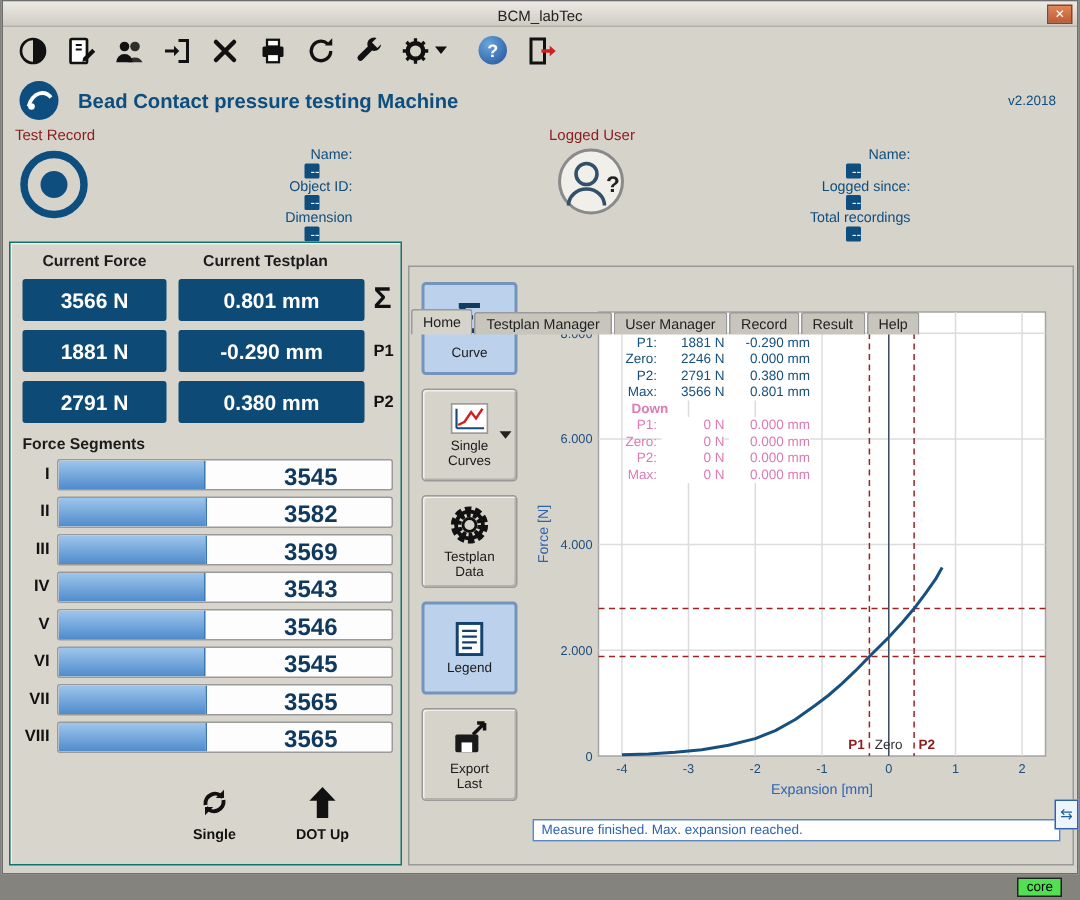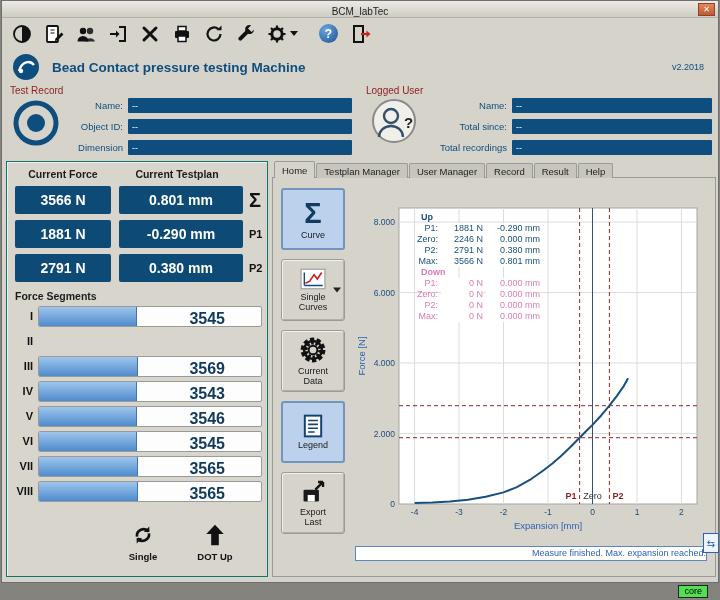--- a/index.html
+++ b/index.html
@@ -19,21 +19,21 @@
   .gap-l{margin-left:10px;}
   
   .appbar{display:flex;align-items:center;height:36px;padding:0 10px;}
   .app-title{color:#0e4e7e;font-weight:bold;font-size:13.5px;margin-left:12px;}
   .version{margin-left:auto;color:#0e4e7e;font-size:9px;margin-right:4px;}
   
   .inforow{position:relative;height:76px;}
   .group-label{position:absolute;font-size:10px;font-weight:normal;color:#8b1d1d;}
   .big-icon{position:absolute;}
   .fields{position:absolute;}
-  .frow{display:flex;align-items:center;margin-bottom:6px;height:15px;}
+  .frow{display:flex;align-items:center;margin-bottom:6px;height:15px;flex-direction:column;}
   .flabel{text-align:right;color:#0e4e7e;font-size:9.5px;padding-right:5px;}
   .tr-fields .flabel{width:64px;}
   .lu-fields .flabel{width:86px;}
   .fbox{flex:1;background:#0e4e7e;height:15px;color:#fff;font-size:9px;display:flex;align-items:center;padding-left:4px;border-radius:1px;}
   
   .left-panel{position:absolute;left:4px;top:160px;width:262px;height:416px;background:#d8d5cd;border:1px solid #0f766e;box-shadow:inset 1px 1px 0 #f2f0ec;}
   .colh{position:absolute;top:6px;font-size:10.5px;font-weight:bold;color:#1c1c1c;text-align:center;}
   .meas-rows{position:absolute;left:8px;top:24px;right:4px;}
   .meas-row{position:relative;height:28px;margin-bottom:6px;}
   .vbox{position:absolute;top:0;background:#0d4a75;color:#fff;font-weight:bold;font-size:14px;height:28px;display:flex;align-items:center;justify-content:center;border-radius:2px;}
@@ -46,40 +46,40 @@
   .seg-row{position:relative;height:21px;margin-bottom:4px;}
   .numeral{position:absolute;left:0;width:26px;text-align:right;font-weight:bold;font-size:11px;top:4px;color:#111;}
   .seg-box{position:absolute;left:31px;right:5px;top:0;height:21px;background:#fdfdfd;border:1px solid #9a9a9a;border-radius:2px;overflow:hidden;}
   .seg-bar{position:absolute;left:0;top:0;bottom:0;background:linear-gradient(#9ec6ec,#4f8bcc);border-right:1px solid #3d76b4;}
   .seg-val{position:absolute;right:36px;top:3px;font-weight:bold;font-size:16px;color:#10395e;}
   .panel-actions{position:absolute;left:0;top:352px;right:0;height:58px;}
   .act-btn{position:absolute;width:64px;height:56px;background:transparent;border:none;display:flex;flex-direction:column;align-items:center;justify-content:center;gap:4px;cursor:pointer;}
   .act-label{font-size:9.5px;font-weight:bold;color:#111;}
   
   .right-panel{position:absolute;left:270px;top:160px;width:444px;height:416px;}
-  .tabstrip{display:flex;height:17px;padding-left:2px;position:relative;z-index:2;}
+  .tabstrip{display:flex;height:17px;padding-left:2px;position:relative;z-index:2;margin-top:45px;}
   .tab{font-size:9.5px;color:#222;padding:2px 7px 0;background:#c8c5bd;border:1px solid #9a9a9a;border-bottom:none;border-radius:2px 2px 0 0;margin-right:1px;margin-top:2px;cursor:pointer;}
   .tab.active{background:#d6d3cb;margin-top:0;padding-top:3px;z-index:3;}
   .tab-content{position:absolute;left:0;top:16px;right:0;bottom:0;border:1px solid #9a9a9a;background:#d6d3cb;}
   .sidebtns{position:absolute;left:8px;top:10px;width:64px;}
   .sbtn{position:relative;width:64px;height:62px;margin-bottom:9px;background:#d6d3cb;border:1px solid #9a9a9a;border-radius:3px;display:flex;flex-direction:column;align-items:center;justify-content:center;gap:2px;box-shadow:inset 1px 1px 0 #f2f0ec,inset -1px -1px 0 #b3b0a8;cursor:pointer;}
   .sbtn.selected{background:#bcd2ec;border:2px solid #7395bd;box-shadow:none;}
   .sbtn .lbl{font-size:9px;color:#1a1a1a;text-align:center;line-height:10px;}
   .sigma{font-size:29px;font-weight:bold;color:#123c5f;line-height:30px;}
   .split-arrow{position:absolute;right:3px;top:50%;transform:translateY(-50%);width:0;height:0;border-left:4px solid transparent;border-right:4px solid transparent;border-top:5px solid #222;}
   .chart-wrap{position:absolute;left:82px;top:24px;width:352px;height:334px;}
   .chart-legend{position:absolute;left:56px;top:10px;font-size:9px;line-height:11px;}
   .leg-h{font-weight:bold;padding-left:10px;}
   .leg-row{display:flex;}
   .leg-l{width:27px;text-align:right;}
   .leg-f{width:42px;text-align:right;background:#fff;margin-left:3px;}
   .leg-e{width:54px;text-align:right;background:#fff;margin-left:3px;}
   .up{color:#17507e;}
   .down{color:#de7ab4;}
-  .statusbar{position:absolute;left:82px;top:368px;width:352px;height:15px;background:#fff;border:1px solid #5b87c5;color:#2e63b0;font-size:9px;line-height:13px;padding-left:5px;text-align:right;}
+  .statusbar{position:absolute;left:82px;top:368px;width:352px;height:15px;background:#fff;border:1px solid #5b87c5;color:#2e63b0;font-size:9px;line-height:13px;padding-left:5px;}
   
   .shortcut{position:absolute;right:1px;top:533px;width:16px;height:20px;background:#eef4fc;border:1px solid #2e63b0;display:flex;align-items:center;justify-content:center;font-size:10px;color:#1f5fa6;z-index:6;cursor:pointer;}
   .core-badge{position:absolute;right:12px;bottom:2px;background:#52e052;border:1px solid #222;font-size:9px;padding:0 5px;height:13px;line-height:11px;color:#000;z-index:6;cursor:pointer;}
 </style>
 </head>
 <body>
 
 <div class="window">
 
   <div class="titlebar">
@@ -195,21 +195,21 @@
         <circle cx="21" cy="19" r="7" fill="none" stroke="#33506b" stroke-width="2.4"></circle>
         <path d="M9 40a12 11 0 0 1 24 0" fill="none" stroke="#33506b" stroke-width="2.4"></path>
         <text x="34" y="31" font-size="15" font-weight="bold" fill="#222">?</text>
       </svg>
     <div class="fields lu-fields" style="left:424px;top:13px;width:286px;">
       <div class="frow">
         <span class="flabel">Name:</span>
         <span class="fbox">--</span>
       </div>
       <div class="frow">
-        <span class="flabel">Total since:</span>
+        <span class="flabel">Logged since:</span>
         <span class="fbox">--</span>
       </div>
       <div class="frow">
         <span class="flabel">Total recordings</span>
         <span class="fbox">--</span>
       </div>
     </div>
   </div>
 
   <div class="left-panel">
@@ -239,20 +239,24 @@
     <div class="segs">
       <div class="seg-row">
         <span class="numeral">I</span>
         <span class="seg-box">
             <span class="seg-bar" style="width: 44.3%;"></span>
             <span class="seg-val">3545</span>
           </span>
       </div>
       <div class="seg-row">
         <span class="numeral">II</span>
+        <span class="seg-box">
+            <span class="seg-bar" style="width: 44.8%;"></span>
+            <span class="seg-val">3582</span>
+          </span>
       </div>
       <div class="seg-row">
         <span class="numeral">III</span>
         <span class="seg-box">
             <span class="seg-bar" style="width: 44.6%;"></span>
             <span class="seg-val">3569</span>
           </span>
       </div>
       <div class="seg-row">
         <span class="numeral">IV</span>
@@ -335,21 +339,21 @@
             </svg>
           <span class="lbl" style="width:46px;">Single Curves</span>
           <span class="split-arrow"></span>
         </div>
         <div class="sbtn">
           <svg width="28" height="28" viewBox="0 0 22 22">
               <circle cx="11" cy="11" r="7" fill="none" stroke="#111" stroke-width="5.5" stroke-dasharray="2.8 1.6"></circle>
               <circle cx="11" cy="11" r="7" fill="none" stroke="#111" stroke-width="2"></circle>
               <circle cx="11" cy="11" r="3.4" fill="none" stroke="#111" stroke-width="1.5"></circle>
             </svg>
-          <span class="lbl" style="width:46px;">Current Data</span>
+          <span class="lbl" style="width:46px;">Testplan Data</span>
         </div>
         <div class="sbtn selected">
           <svg width="22" height="24" viewBox="0 0 20 22">
               <rect x="2.5" y="1.5" width="15" height="19" fill="#fff" stroke="#14426e" stroke-width="1.8"></rect>
               <path d="M5.5 6h9M5.5 9.5h9M5.5 13h9M5.5 16.5h6" stroke="#14426e" stroke-width="1.4"></path>
             </svg>
           <span class="lbl">Legend</span>
         </div>
         <div class="sbtn">
           <svg width="26" height="26" viewBox="0 0 22 22">

